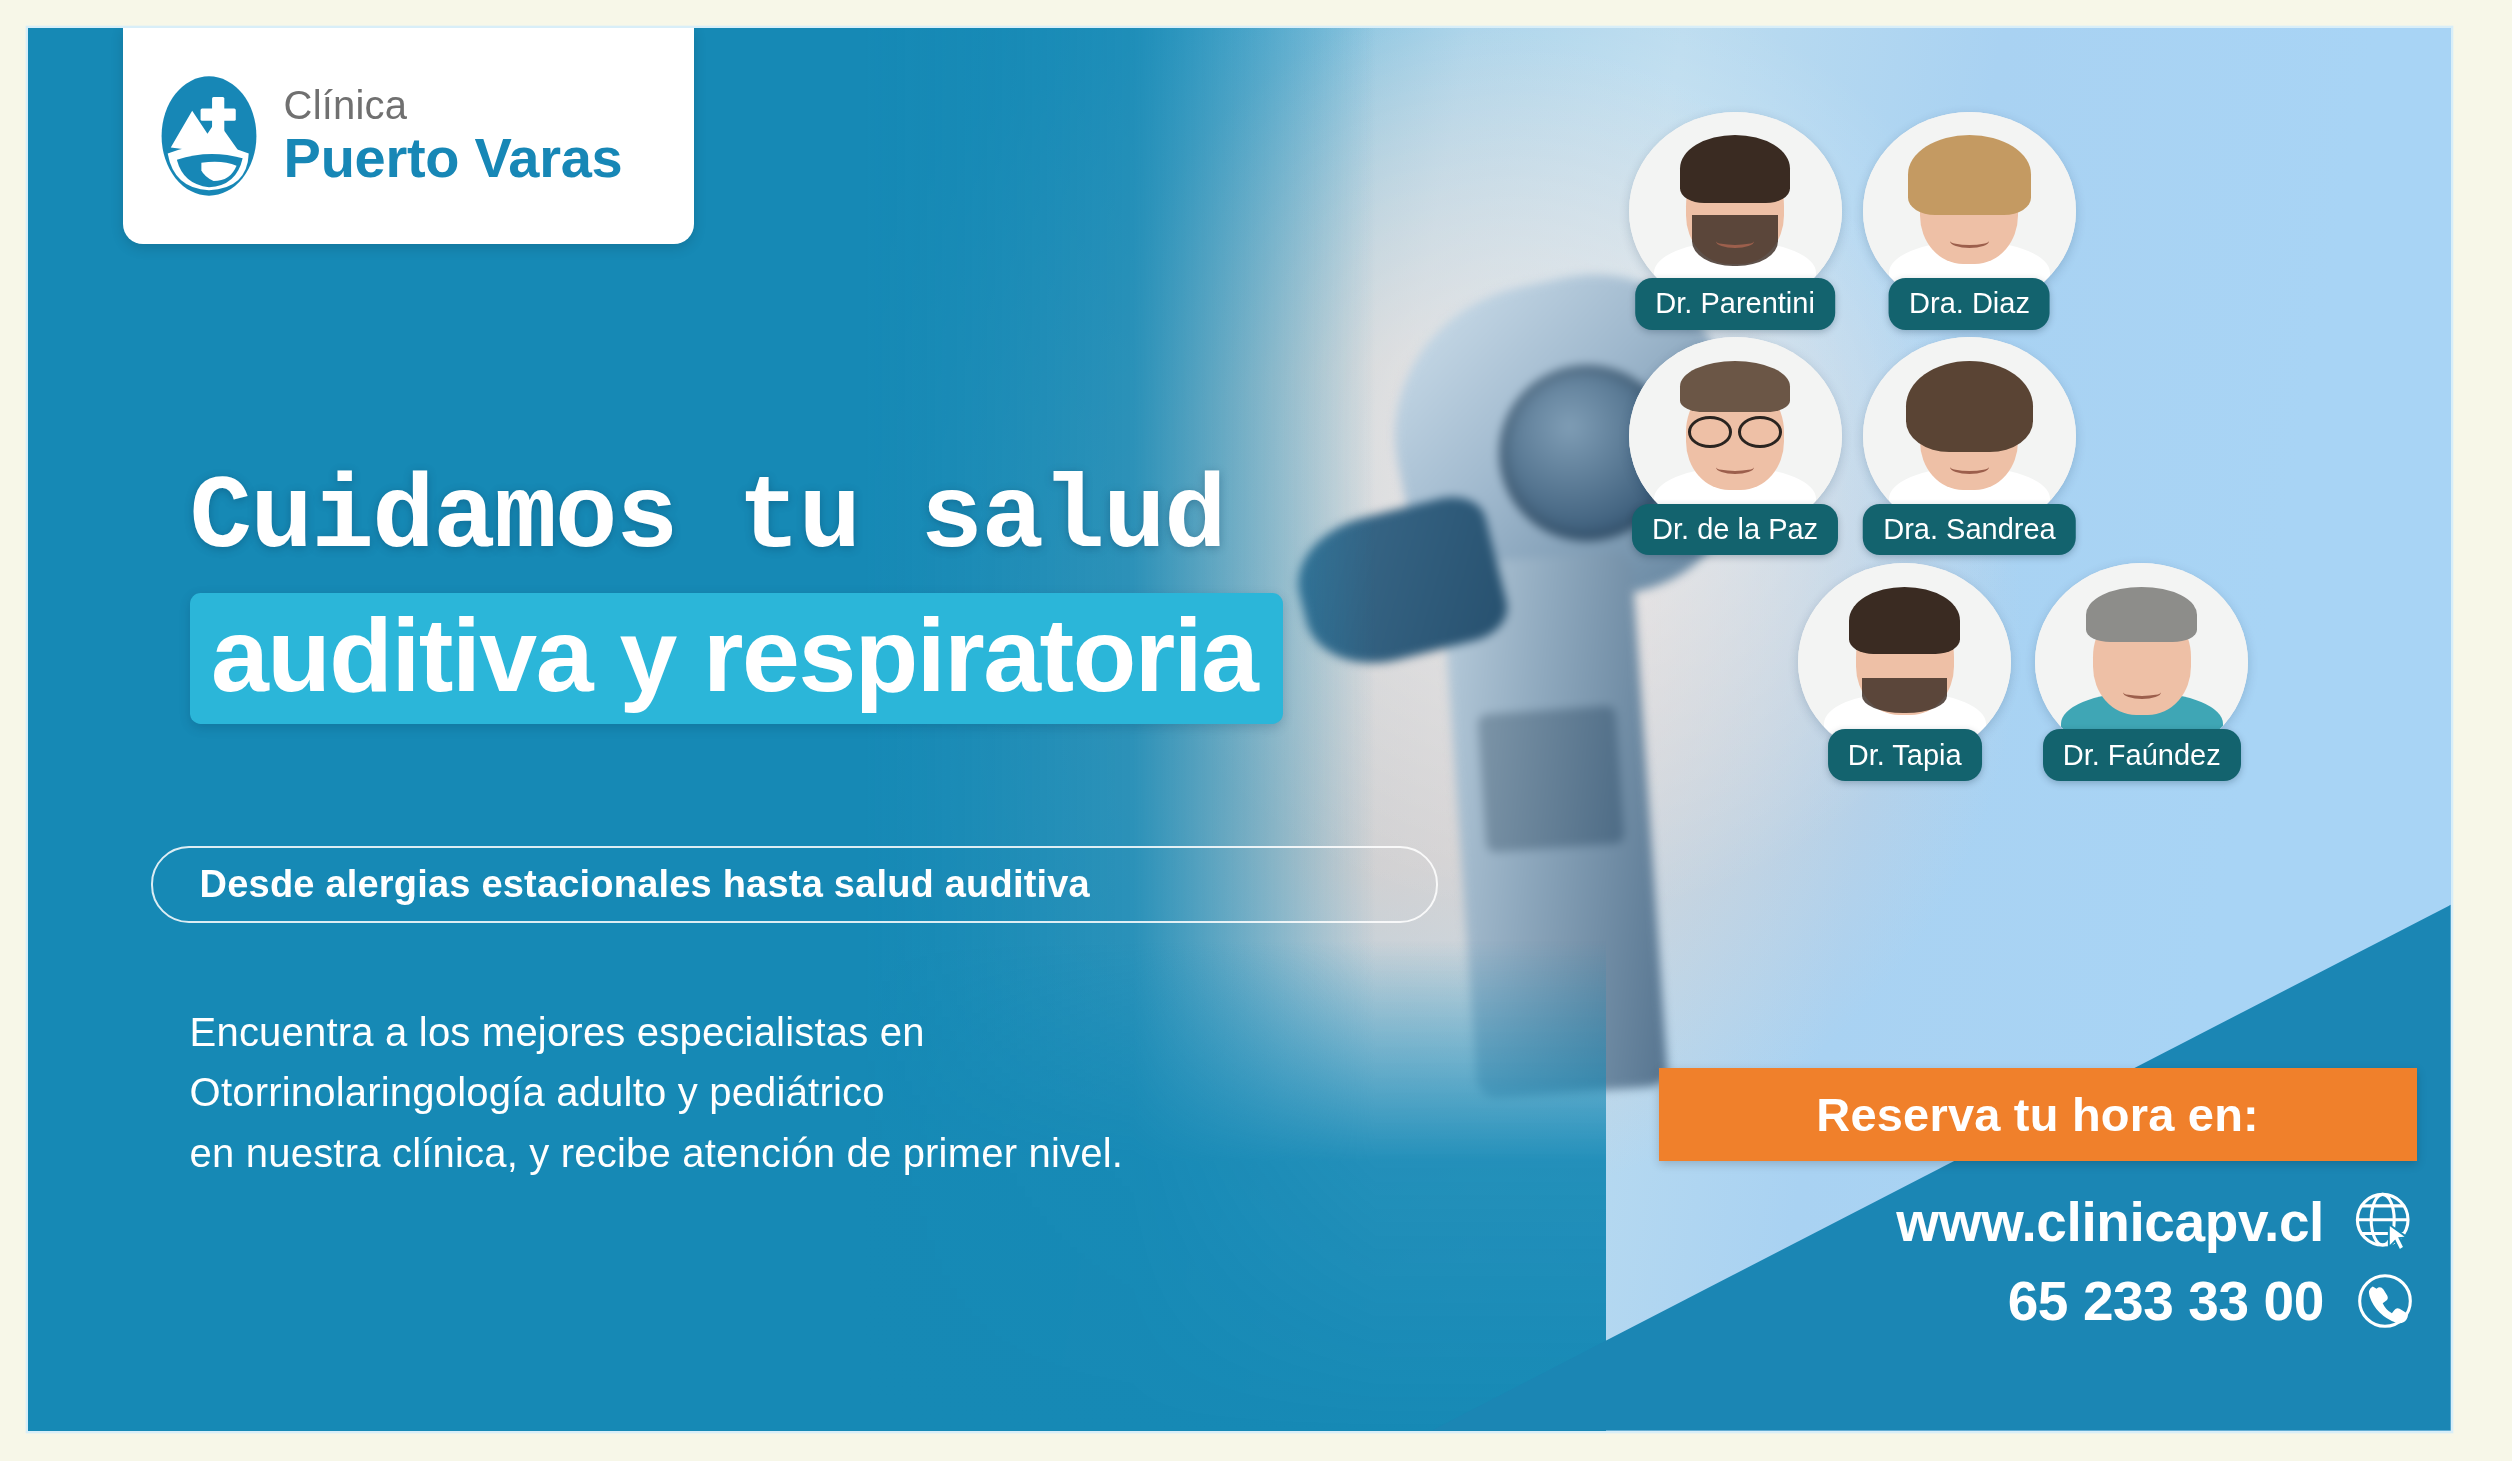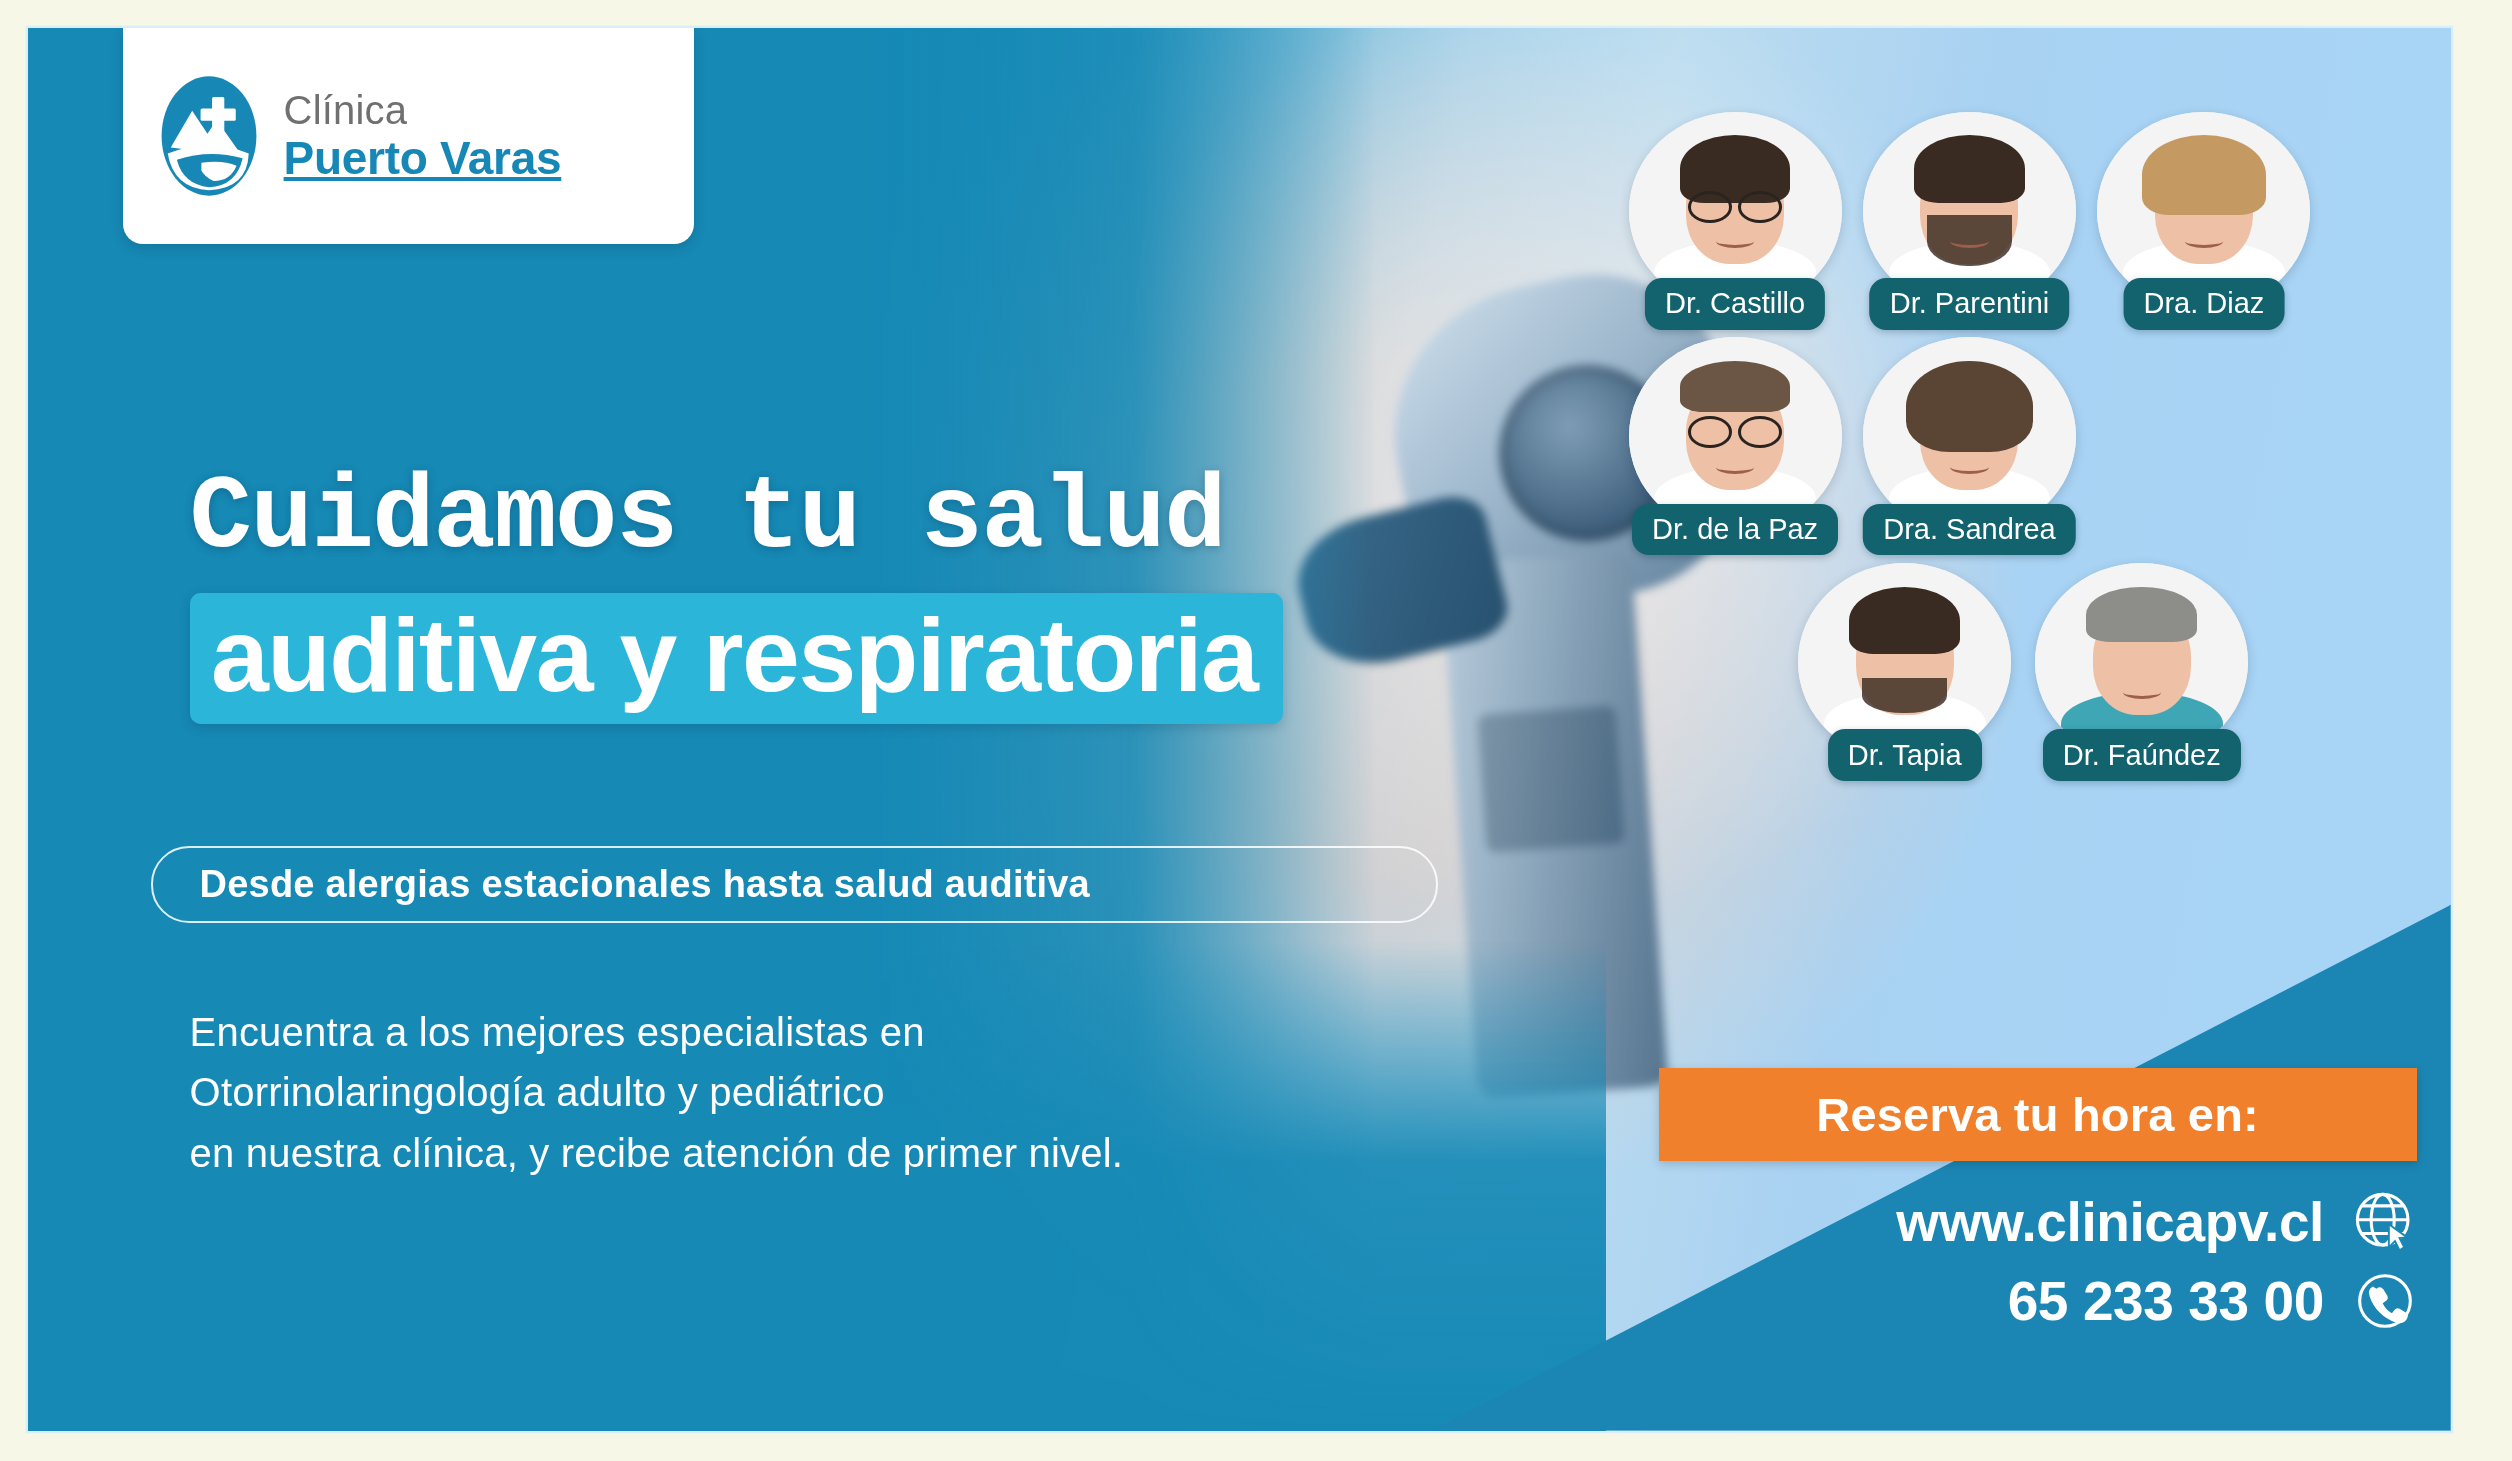--- a/index.html
+++ b/index.html
@@ -111,22 +111,22 @@
     gap:23px;
     box-shadow:0 3.8px 12.3px rgba(0,0,0,.14);
   }
   .logo-mark { width:104px; height:124px; flex:none; }
   .logo-words { display:flex; flex-direction:column; line-height:1; }
   .logo-line1 {
     font-size:40px; color:#707070; font-weight:400;
     letter-spacing:0.2px;
   }
   .logo-line2 {
-    font-size:46px; color:#1787b6; font-weight:700;
-    letter-spacing:-0.3px; margin-top:5.4px;text-decoration:underline;
+    font-size:56px; color:#1787b6; font-weight:700;
+    letter-spacing:-0.3px; margin-top:5.4px;
   }
 
   
   .headline {
     position:absolute; left:162px; top:437px;
     width:1455px;
   }
   .h-line1 {
     font-size:104px; font-weight:700; color:#ffffff;
     letter-spacing:-1.5px; line-height:1.02;
@@ -295,32 +295,20 @@
   <div class="doctors">
 
     <div class="doc-row row1">
       <div class="doc">
         <div class="doc-photo">
           <div class="p-bg"></div>
             <div class="p-coat"></div>
             <div class="p-neck"></div>
           <div class="p-face"></div>
             <div class="p-hair"></div>
-          <div class="p-glass"></div>
-            <div class="p-smile"></div>
-        </div>
-        <div class="doc-name">Dr. Castillo</div>
-      </div>
-      <div class="doc">
-        <div class="doc-photo">
-          <div class="p-bg"></div>
-            <div class="p-coat"></div>
-            <div class="p-neck"></div>
-          <div class="p-face"></div>
-            <div class="p-hair"></div>
           <div class="p-beard"></div>
             <div class="p-smile"></div>
         </div>
         <div class="doc-name">Dr. Parentini</div>
       </div>
       <div class="doc">
         <div class="doc-photo">
           <div class="p-bg"></div>
             <div class="p-coat"></div>
             <div class="p-neck"></div>

